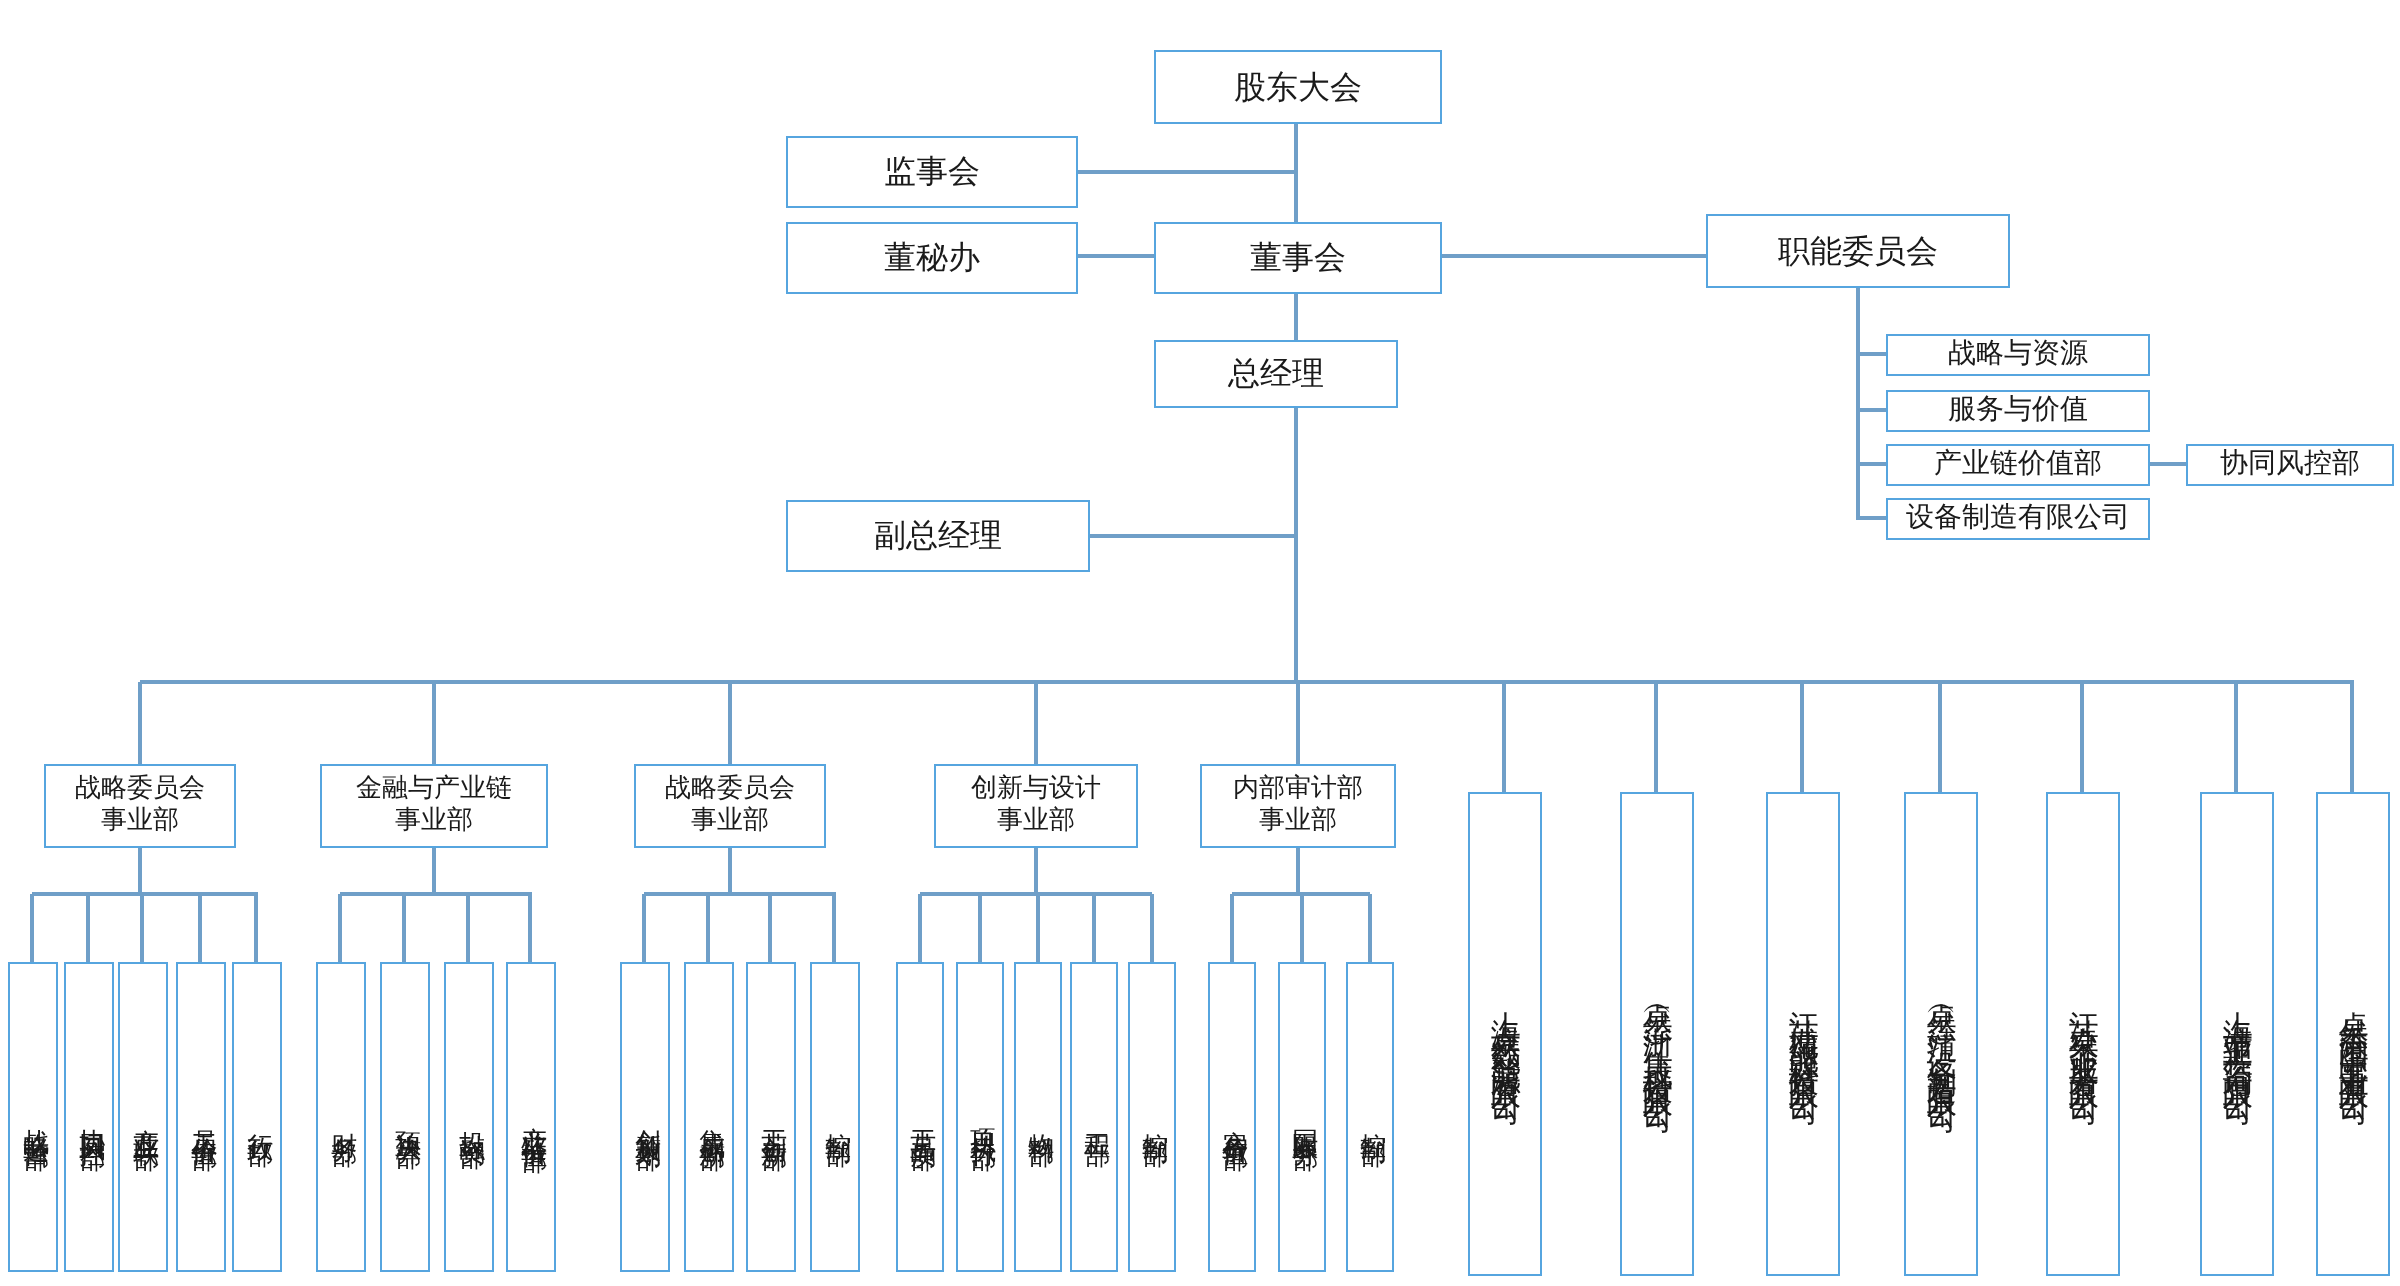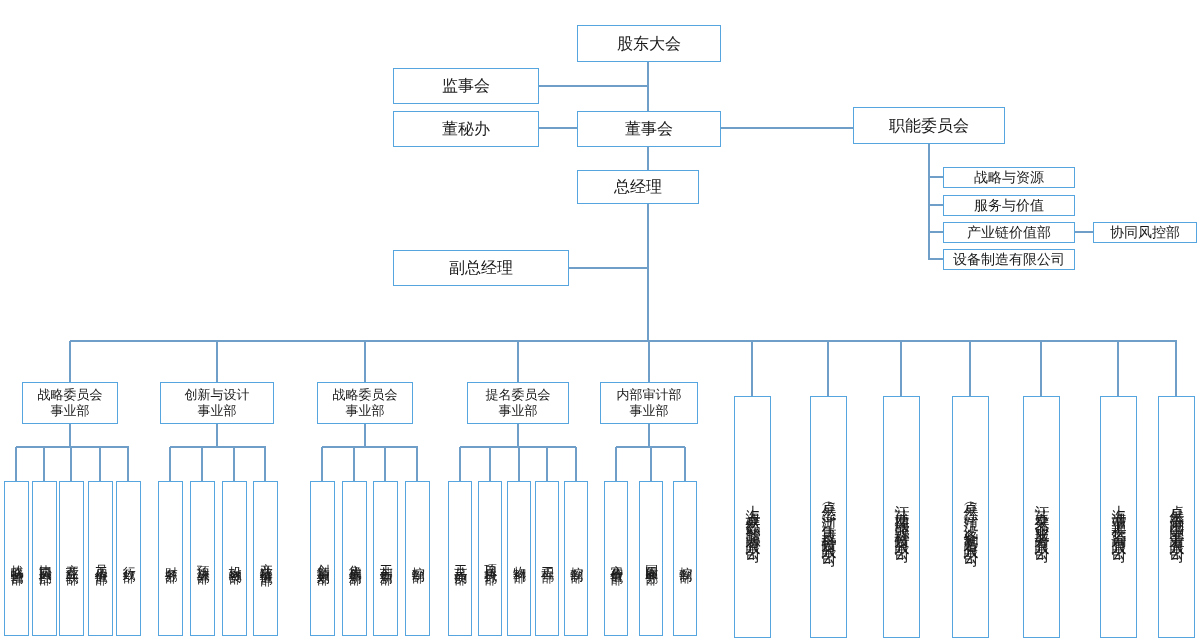--- a/index.html
+++ b/index.html
@@ -108,21 +108,21 @@
   </div>
 
   <div class="node top-node" style="left:853px;top:107px;width:152px;height:37px">
     <span class="lbl">职能委员会</span>
   </div>
 
   <div class="node top-node" style="left:577px;top:170px;width:122px;height:34px">
     <span class="lbl">总经理</span>
   </div>
 
-  <div class="node top-node" style="left:393px;top:250px;width:176px;height:36px">
+  <div class="node top-node" style="left:393px;top:250px;width:152px;height:36px">
     <span class="lbl">副总经理</span>
   </div>
 
   <div class="node committee-node" style="left:1093px;top:222px;width:104px;height:21px">
     <span class="lbl">协同风控部</span>
   </div>
 <div class="node committee-node" style="left: 943px; top: 167px; width: 132px; height: 21px;">
       <span class="lbl">战略与资源</span>
     </div>
     <div class="node committee-node" style="left: 943px; top: 195px; width: 132px; height: 21px;">
@@ -132,29 +132,29 @@
       <span class="lbl">产业链价值部</span>
     </div>
     <div class="node committee-node" style="left: 943px; top: 249px; width: 132px; height: 21px;">
       <span class="lbl">设备制造有限公司</span>
     </div>
     <div class="node division-node" style="left: 22px; top: 382px; width: 96px; height: 42px;">
       <span class="lbl">战略委员会
 事业部</span>
     </div>
     <div class="node division-node" style="left: 160px; top: 382px; width: 114px; height: 42px;">
-      <span class="lbl">创新与设计
+      <span class="lbl">金融与产业链
 事业部</span>
     </div>
     <div class="node division-node" style="left: 317px; top: 382px; width: 96px; height: 42px;">
       <span class="lbl">战略委员会
 事业部</span>
     </div>
     <div class="node division-node" style="left: 467px; top: 382px; width: 102px; height: 42px;">
-      <span class="lbl">提名委员会
+      <span class="lbl">创新与设计
 事业部</span>
     </div>
     <div class="node division-node" style="left: 600px; top: 382px; width: 98px; height: 42px;">
       <span class="lbl">内部审计部
 事业部</span>
     </div>
     <div class="node dept-node vert-node" style="left: 4px; top: 481px; width: 25px; height: 155px;">
       <span class="lbl">战略运营部</span>
     </div>
     <div class="node dept-node vert-node" style="left: 32px; top: 481px; width: 25px; height: 155px;">

